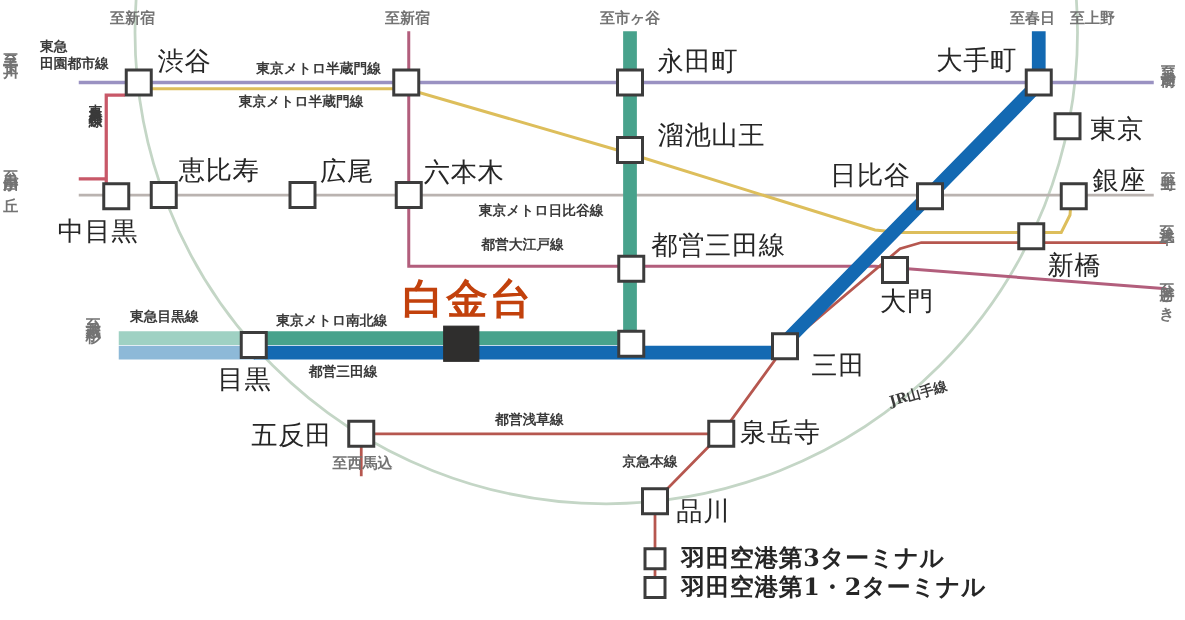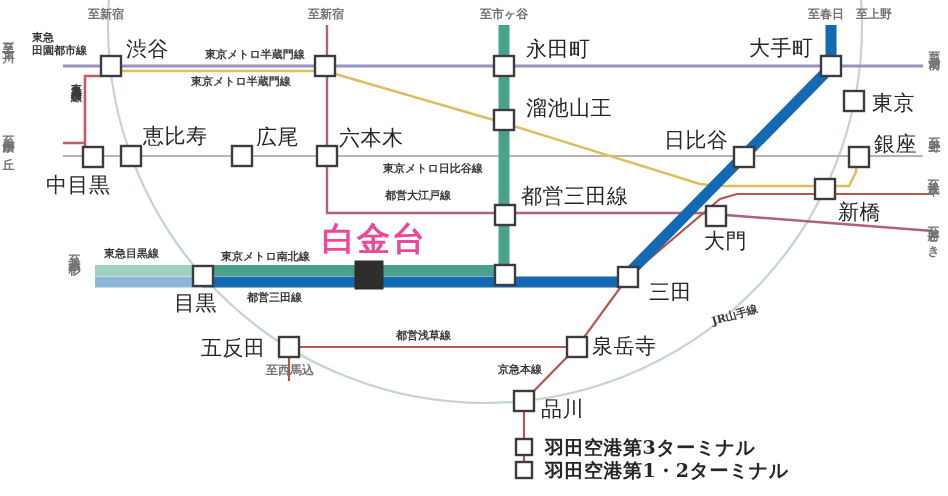--- a/index.html
+++ b/index.html
@@ -1,21 +1,21 @@
 <!DOCTYPE html>
 <html><head>
 <meta charset="utf-8">
 <style>
   html,body{margin:0;padding:0;background:#fff;}
   .canvas{position:relative;width:948px;height:496px;background:#ffffff;overflow:hidden;
           font-family:"DejaVu Serif","Liberation Serif",serif;}
   .canvas svg{position:absolute;left:0;top:0;}
   .lbl{position:absolute;white-space:nowrap;color:#262626;line-height:1.05;}
   .sta{font-size:21px;font-weight:400;letter-spacing:.5px;}
-  .sta-big{font-size:33px;font-weight:800;letter-spacing:2px;color:#ec4899;}
+  .sta-big{font-size:33px;font-weight:800;letter-spacing:2px;color:#c2410c;}
   .haneda{font-size:19px;font-weight:600;}
   .ln{font-size:11px;font-weight:700;color:#3a3a3a;}
   .dir{font-size:12px;font-weight:700;color:#737373;}
   .v{writing-mode:vertical-rl;text-orientation:upright;letter-spacing:2px;}
   .rot{transform:rotate(-16deg);transform-origin:left center;}
 </style>
 </head>
 <body>
 
 <div class="canvas">

